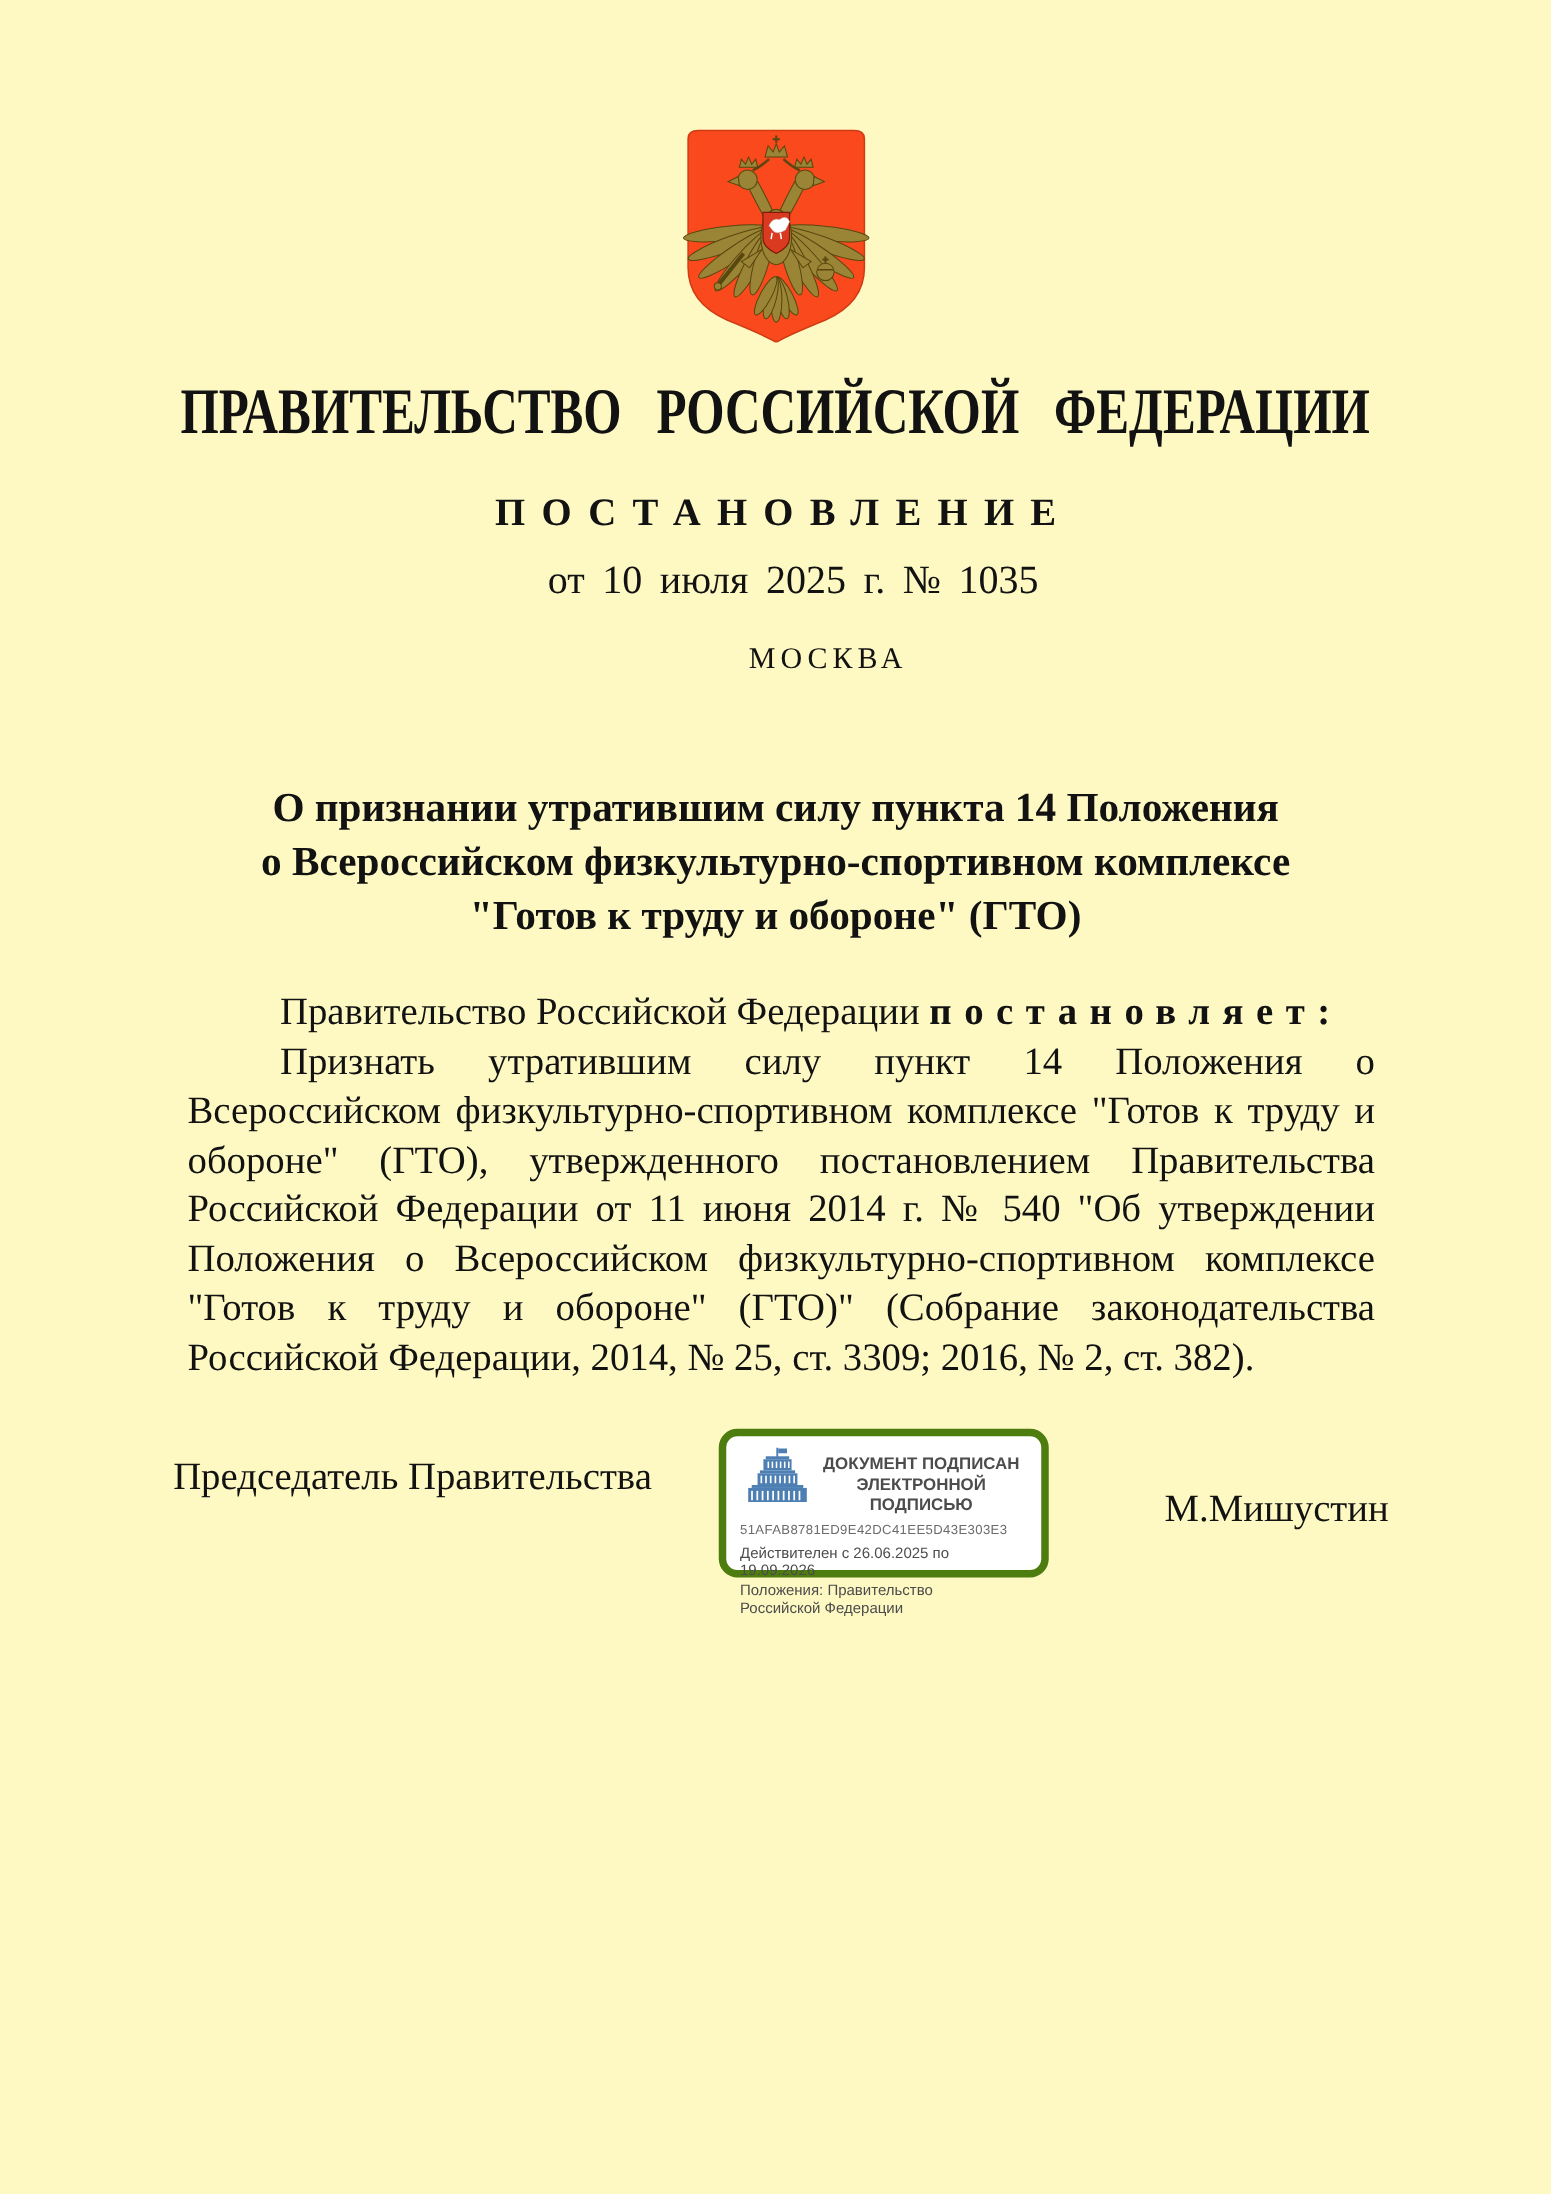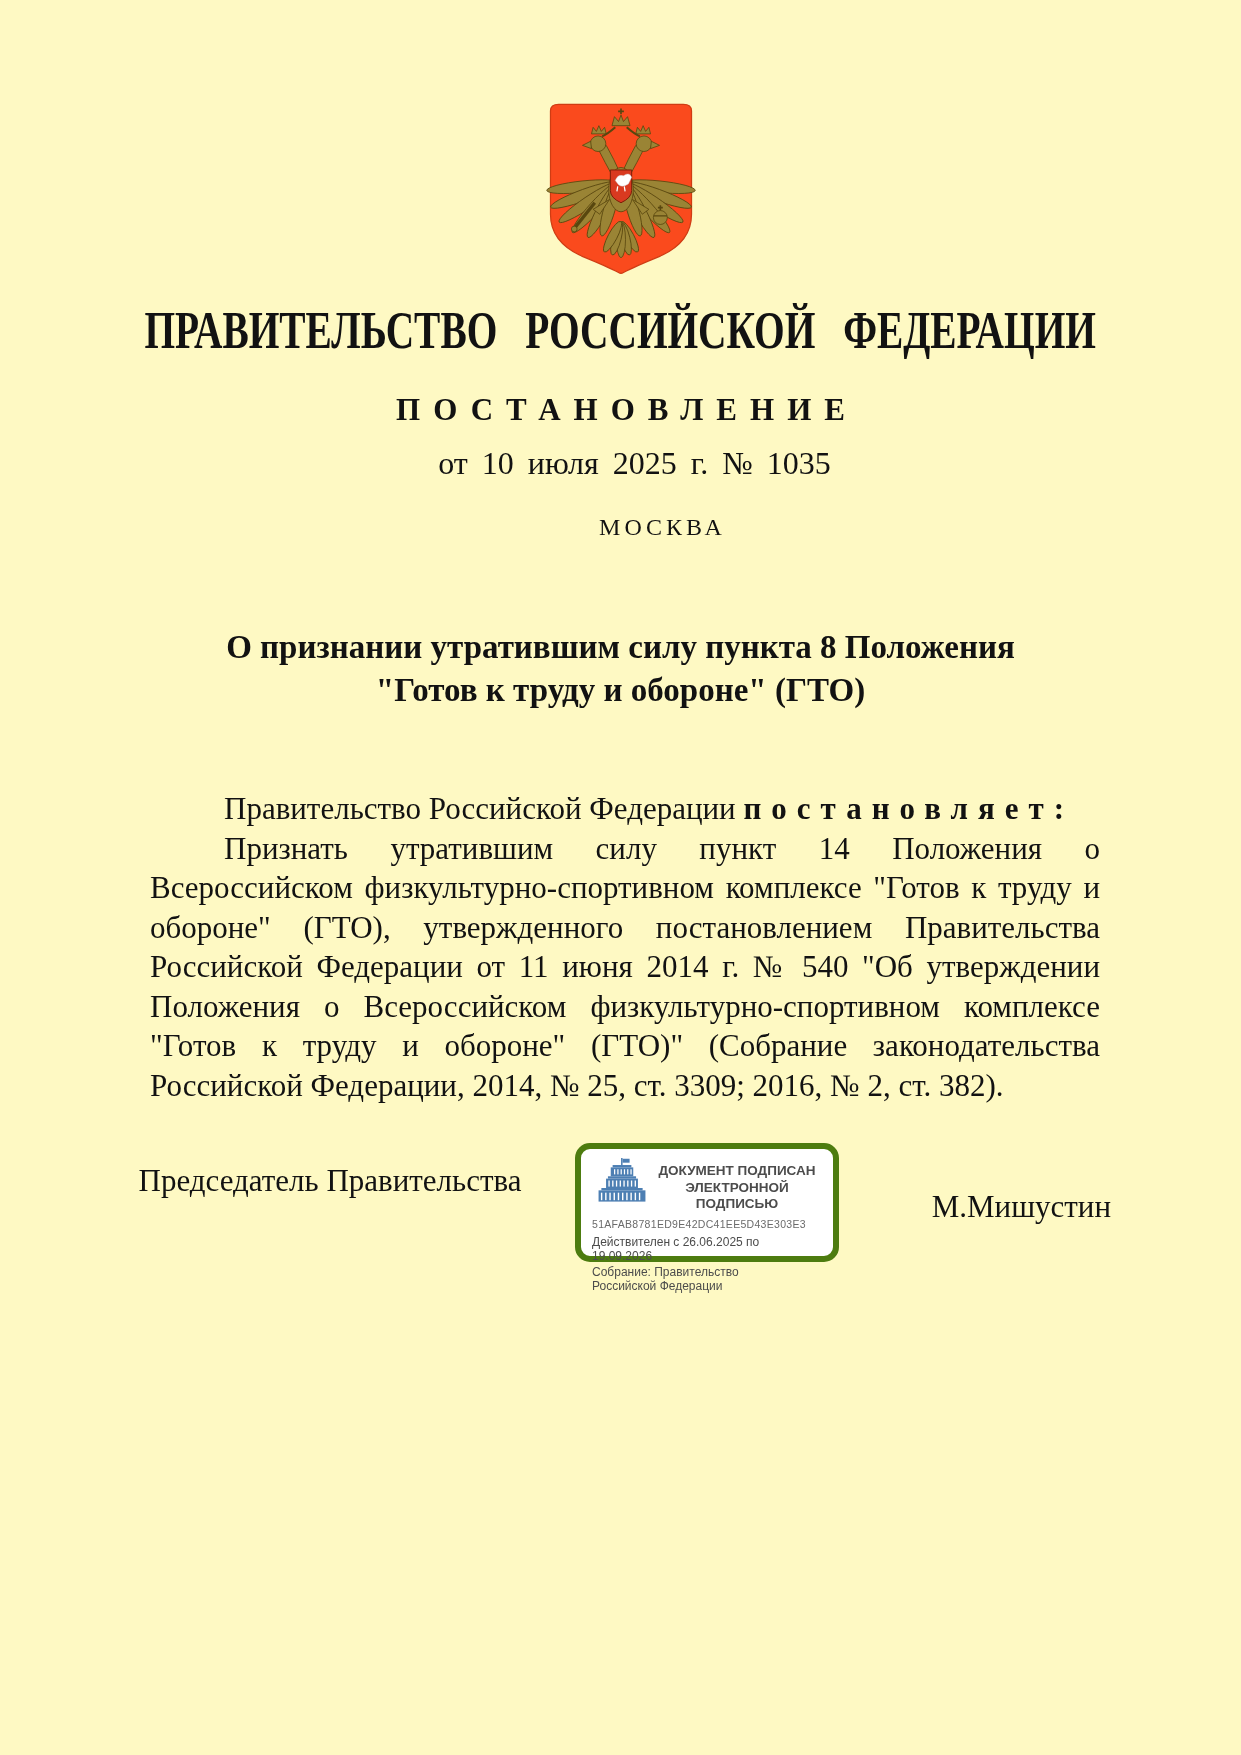--- a/index.html
+++ b/index.html
@@ -157,21 +157,22 @@
     <span class="squeeze">ПРАВИТЕЛЬСТВО РОССИЙСКОЙ ФЕДЕРАЦИИ</span>
   </div>
 
   <div class="doc-type">ПОСТАНОВЛЕНИЕ</div>
 
   <div class="date-line">от 10 июля 2025 г. № 1035</div>
 
   <div class="city">МОСКВА</div>
 
   <div class="doc-title">
-    <div>О признании утратившим силу пункта 8 Положения</div>
+    <div>О признании утратившим силу пункта 14 Положения</div>
+    <div>о Всероссийском физкультурно-спортивном комплексе</div>
     <div>"Готов к труду и обороне" (ГТО)</div>
   </div>
 
   <div class="body-text">
     <p><span>Правительство Российской Федерации </span><span class="decree-word">постановляет:</span></p>
     <p>Признать утратившим силу пункт 14 Положения о Всероссийском физкультурно-спортивном комплексе "Готов к труду и обороне" (ГТО), утвержденного постановлением Правительства Российской Федерации от 11 июня 2014 г. № 540 "Об утверждении Положения о Всероссийском физкультурно-спортивном комплексе "Готов к труду и обороне" (ГТО)" (Собрание законодательства Российской Федерации, 2014, № 25, ст. 3309; 2016, № 2, ст. 382).</p>
   </div>
 
   <div class="sig-role">
     <div>Председатель Правительства</div>
@@ -219,18 +220,18 @@
           </g>
         </svg>
       </div>
       <div class="stamp-title">
         <div>ДОКУМЕНТ ПОДПИСАН</div>
         <div>ЭЛЕКТРОННОЙ ПОДПИСЬЮ</div>
       </div>
     </div>
     <div class="stamp-cert">51AFAB8781ED9E42DC41EE5D43E303E3</div>
     <div class="stamp-valid">Действителен с 26.06.2025 по 19.09.2026</div>
-    <div class="stamp-owner">Собрание: Правительство Российской Федерации</div>
+    <div class="stamp-owner">Положения: Правительство Российской Федерации</div>
   </div>
 
   <div class="sig-name">М.Мишустин</div>
 
 </div>
 
 </body></html>

